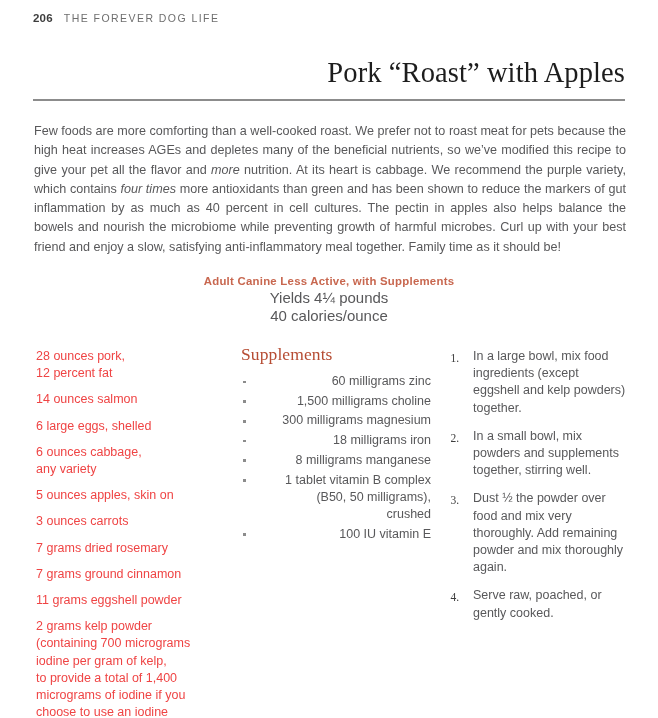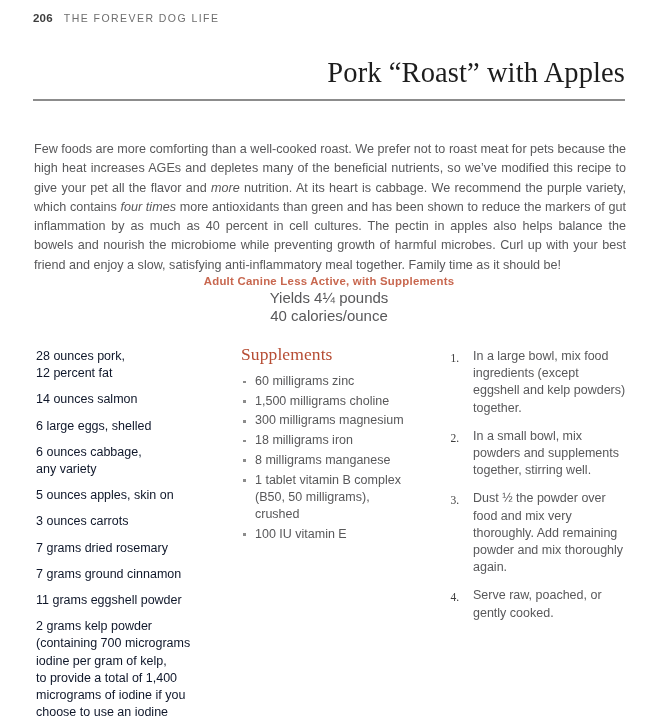--- a/index.html
+++ b/index.html
@@ -63,21 +63,21 @@
     top: 99px;
     left: 33px;
     width: 592px;
     height: 1.6px;
     background: #8c8c8c;
   }
 
   
   .intro {
     position: absolute;
-    top: 112px;
+    top: 94px;
     left: 34px;
     width: 592px;
     font-size: 12.6px;
     line-height: 19.3px;
     color: #58585a;
     text-align: justify;
     text-justify: inter-word;
     margin-top: 28px;
   }
   .intro em { font-style: italic; }
@@ -115,21 +115,21 @@
     position: absolute;
     top: 0;
   }
   .col-ingredients { left: 36px;  width: 190px; }
   .col-supplements { left: 241px; width: 190px; }
   .col-steps      { left: 437px; width: 190px; }
 
   .ing-item {
     font-size: 12.5px;
     line-height: 17.2px;
-    color: #0f172a;
+    color: #ef4444;
     margin-bottom: 9px;
   }
   .ing-item:last-child { margin-bottom: 0; }
 
   .supp-heading {
     font-family: "Liberation Serif", serif;
     font-size: 17.5px;
     color: #b64c33;
     margin: -4px 0 8px 0;
     letter-spacing: 0.1px;
@@ -139,20 +139,21 @@
     margin: 0;
     padding: 0;
   }
   .supp-list li {
     position: relative;
     font-size: 12.5px;
     line-height: 17.2px;
     color: #58585a;
     padding-left: 14px;
     margin-bottom: 2.5px;
+    text-align: right;
   }
   .supp-list li::before {
     content: "";
     position: absolute;
     left: 2px;
     top: 7.5px;
     width: 2.6px;
     height: 2.6px;
     background: #8c8c8c;
   }

